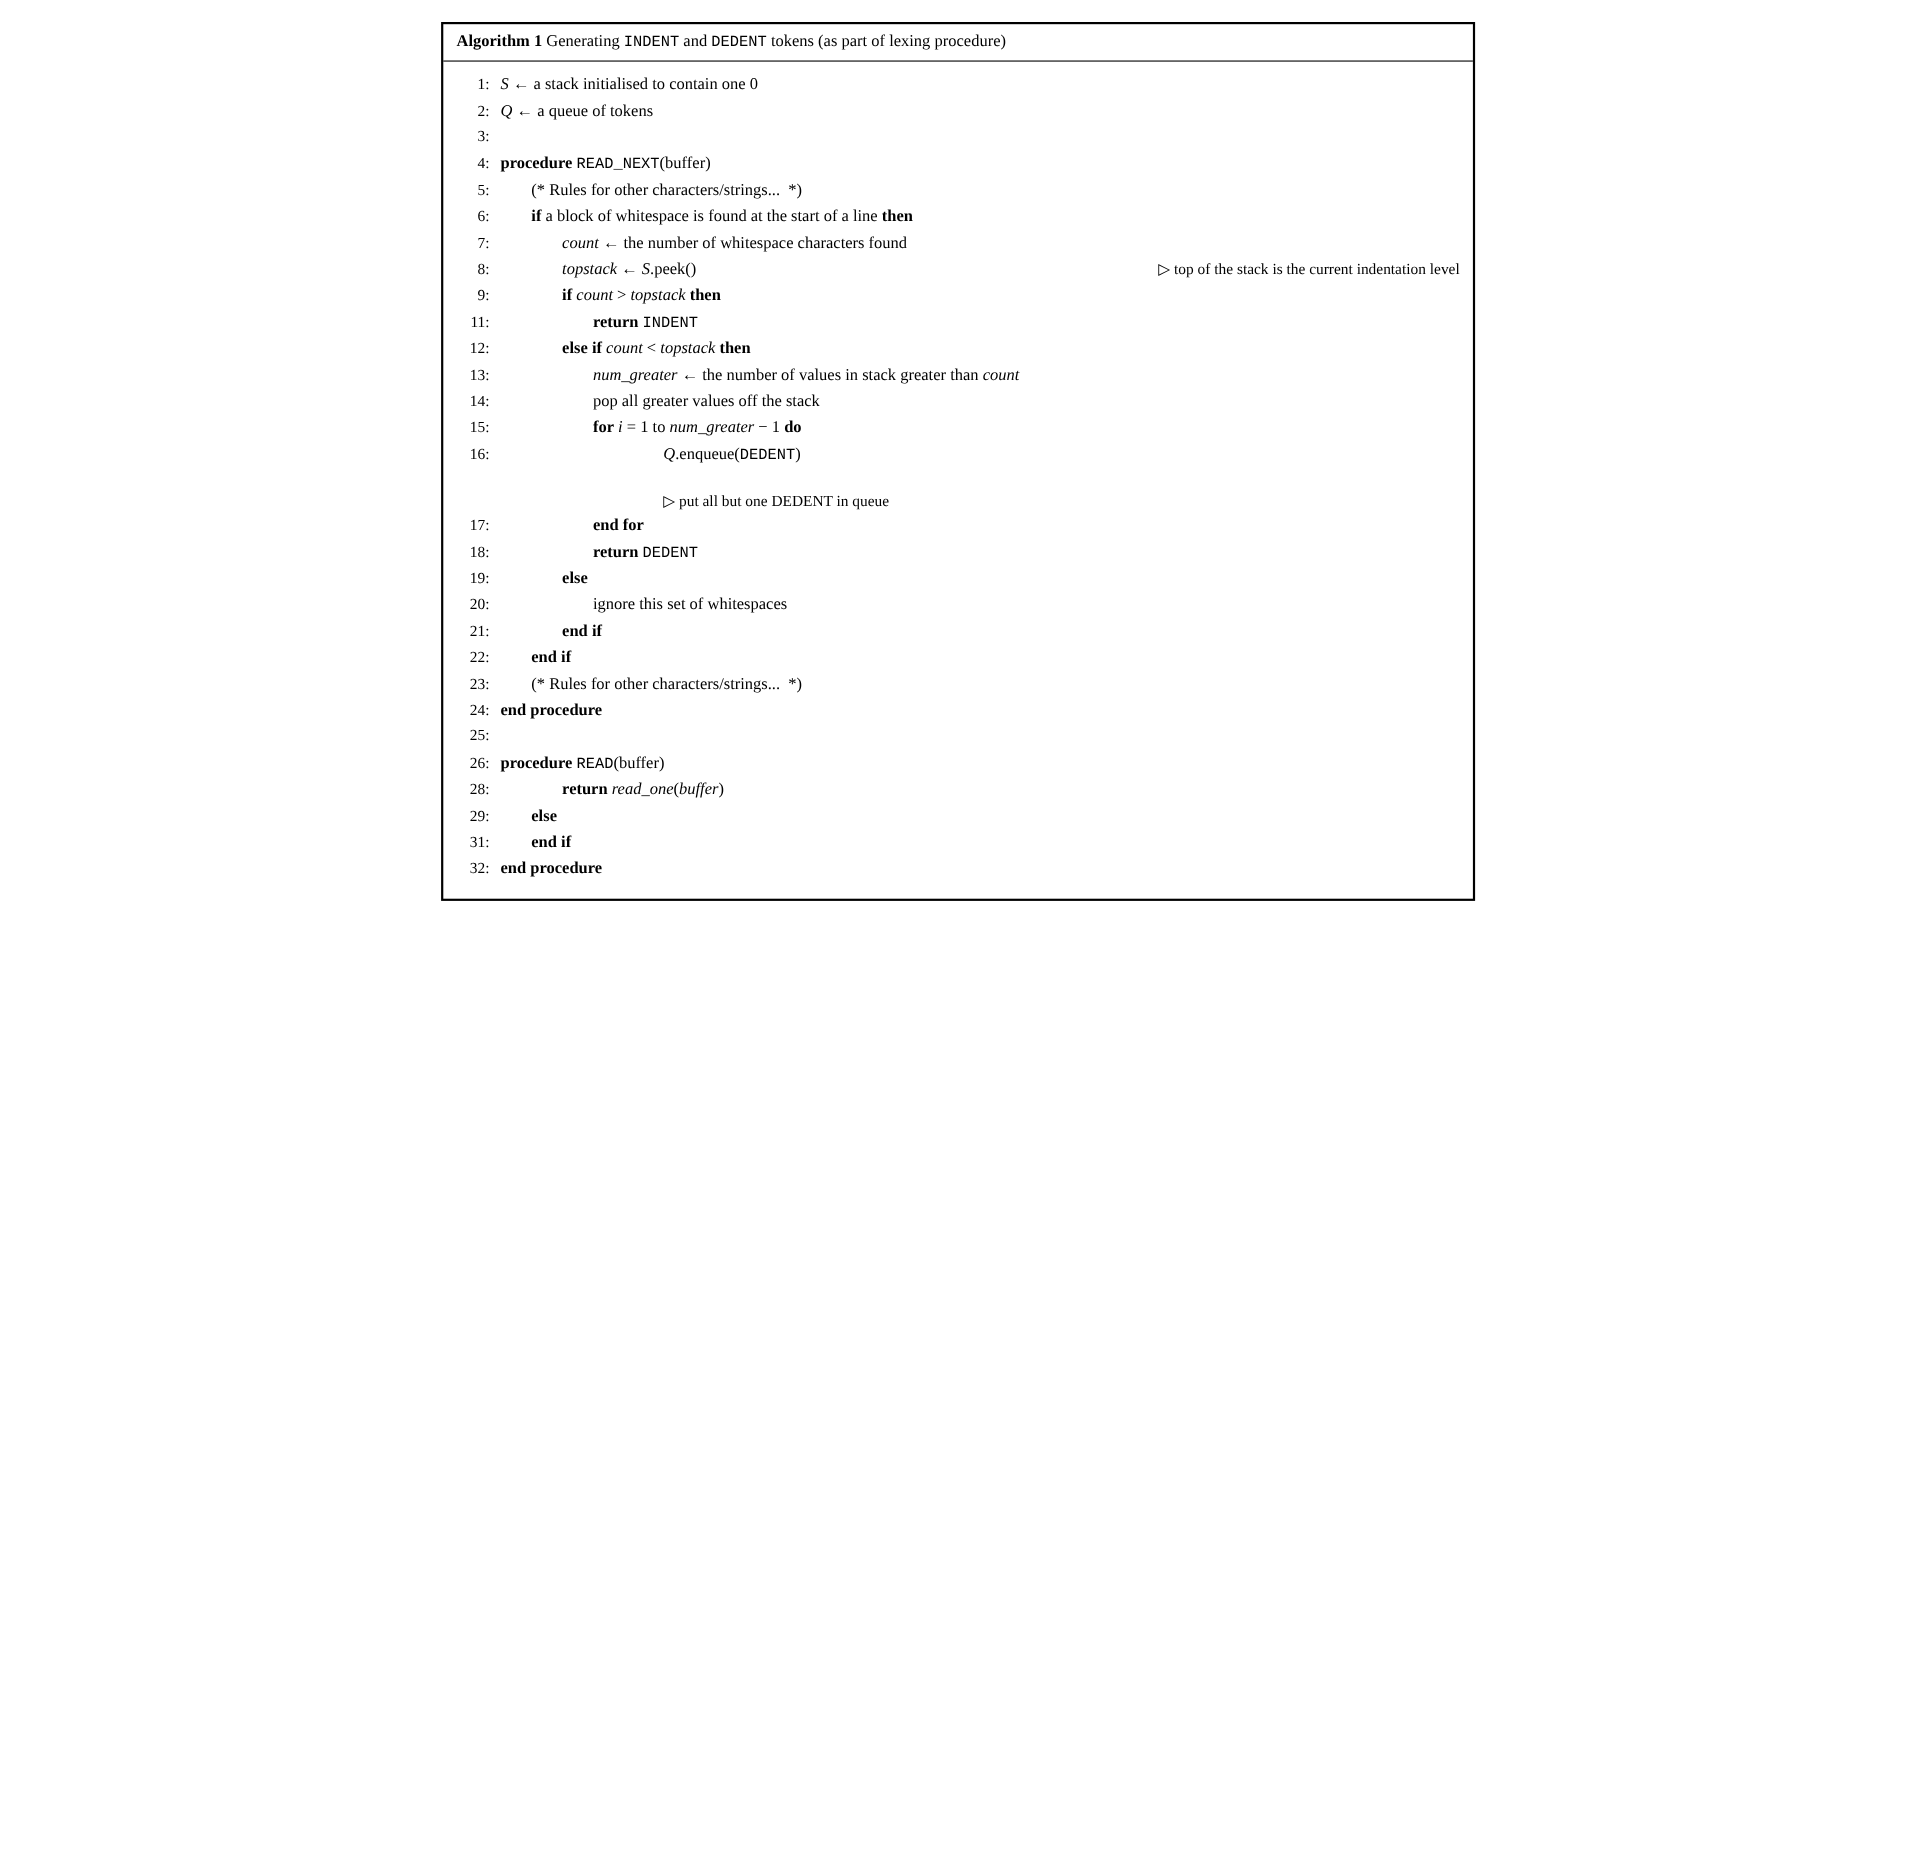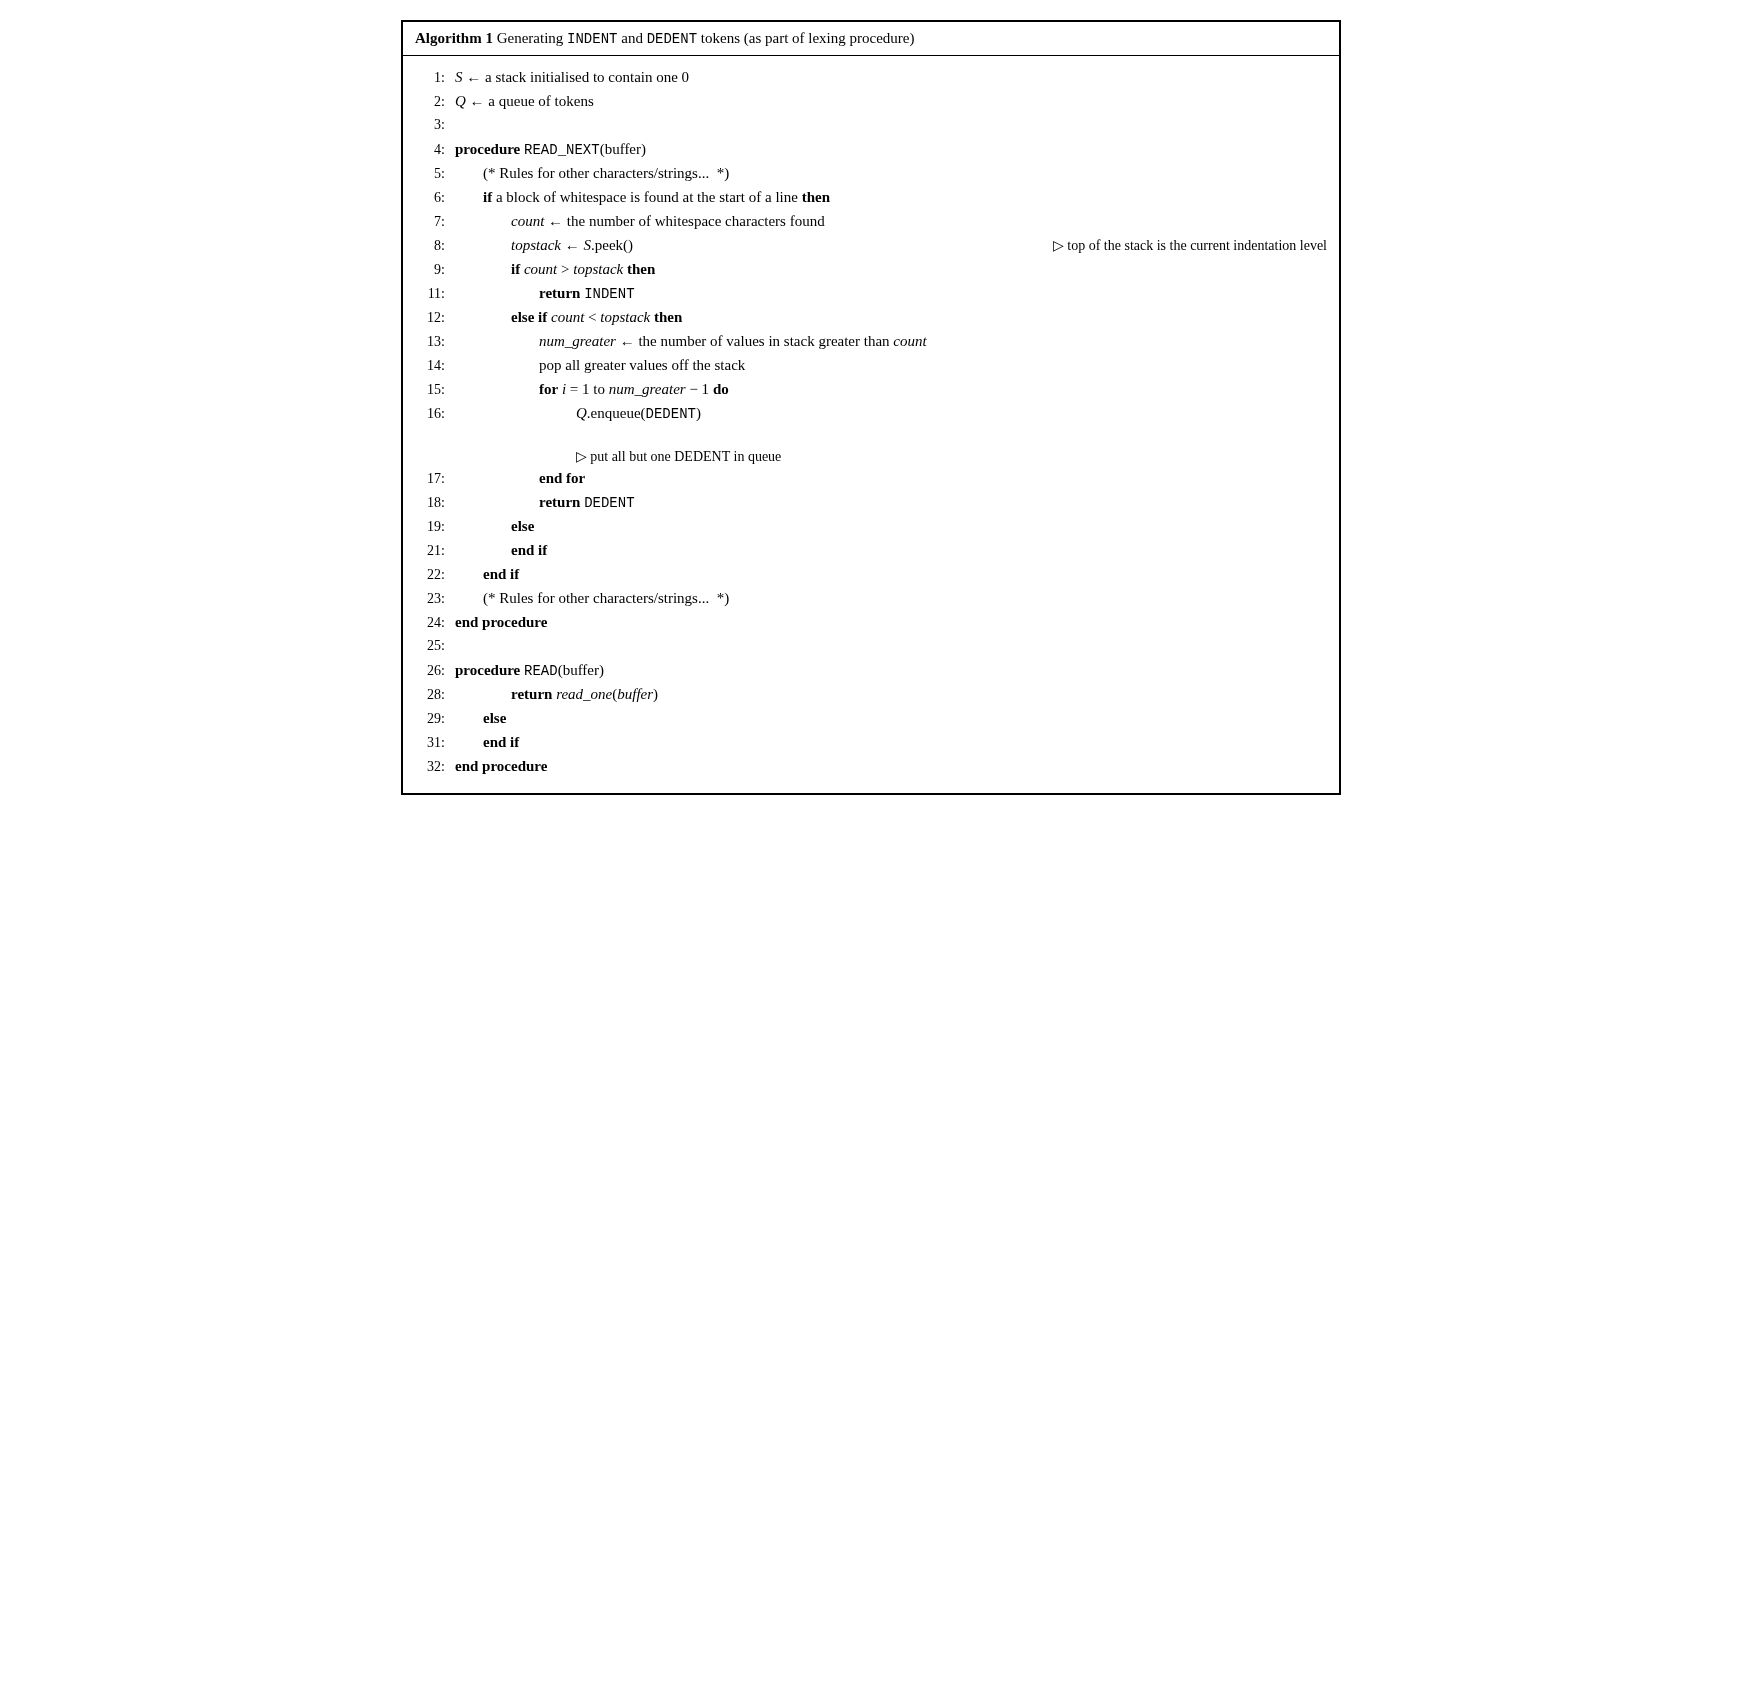--- a/index.html
+++ b/index.html
@@ -50,21 +50,21 @@
     .mono {
       font-family: 'Courier New', Courier, monospace;
       font-size: 14px;
     }
     .italic { font-style: italic; }
     .comment {
       float: right;
       font-family: 'Times New Roman', Times, serif;
       font-size: 14px;
       color: #000;
-      margin-left: 9px;
+      margin-left: 36px;
     }
     .flex-between {
       display: flex;
       justify-content: space-between;
       align-items: baseline;
       width: 100%;
       gap: 20px;
     }
     .empty-line { height: 18px; }
   </style>
@@ -167,20 +167,24 @@
     <div class="line">
       <span class="line-num">18:</span>
       <span class="line-content indent3"><span class="bold">return</span> <span class="mono">DEDENT</span></span>
     </div>
 
     <div class="line">
       <span class="line-num">19:</span>
       <span class="line-content indent2"><span class="bold">else</span></span>
     </div>
 
+    <div class="line">
+      <span class="line-num">20:</span>
+      <span class="line-content indent3">ignore this set of whitespaces</span>
+    </div>
 
     <div class="line">
       <span class="line-num">21:</span>
       <span class="line-content indent2"><span class="bold">end if</span></span>
     </div>
 
     <div class="line">
       <span class="line-num">22:</span>
       <span class="line-content indent1"><span class="bold">end if</span></span>
     </div>

